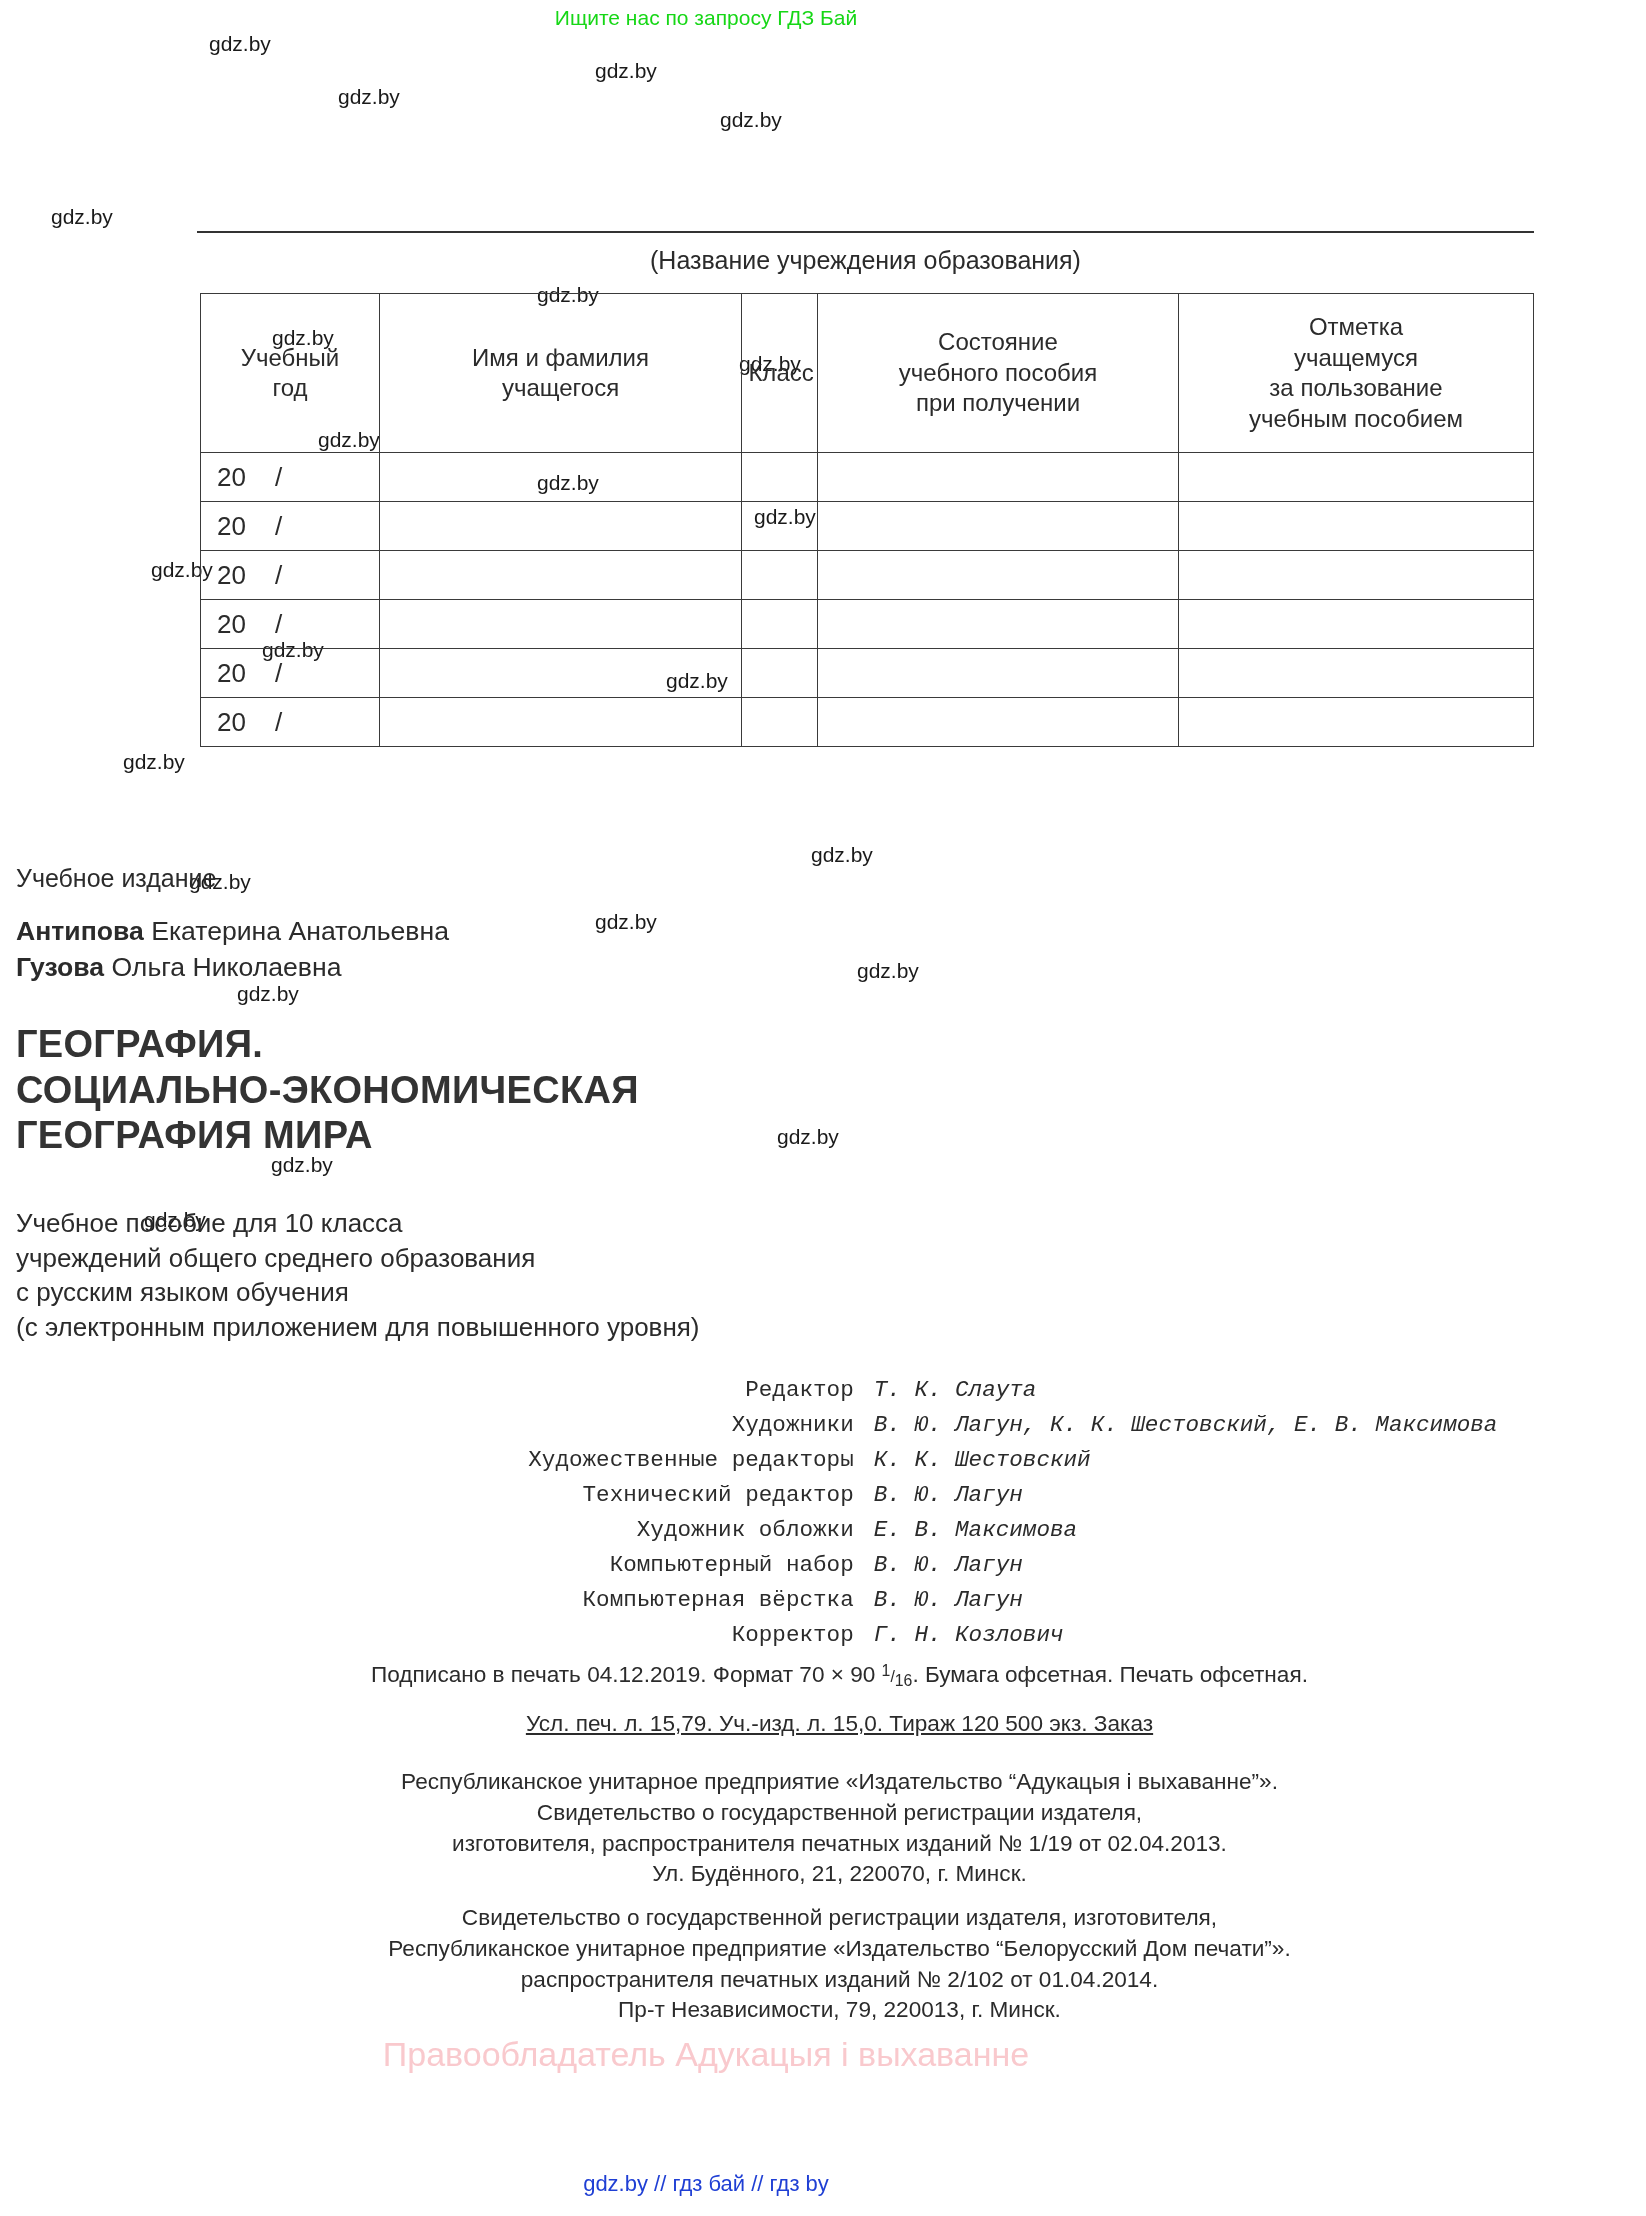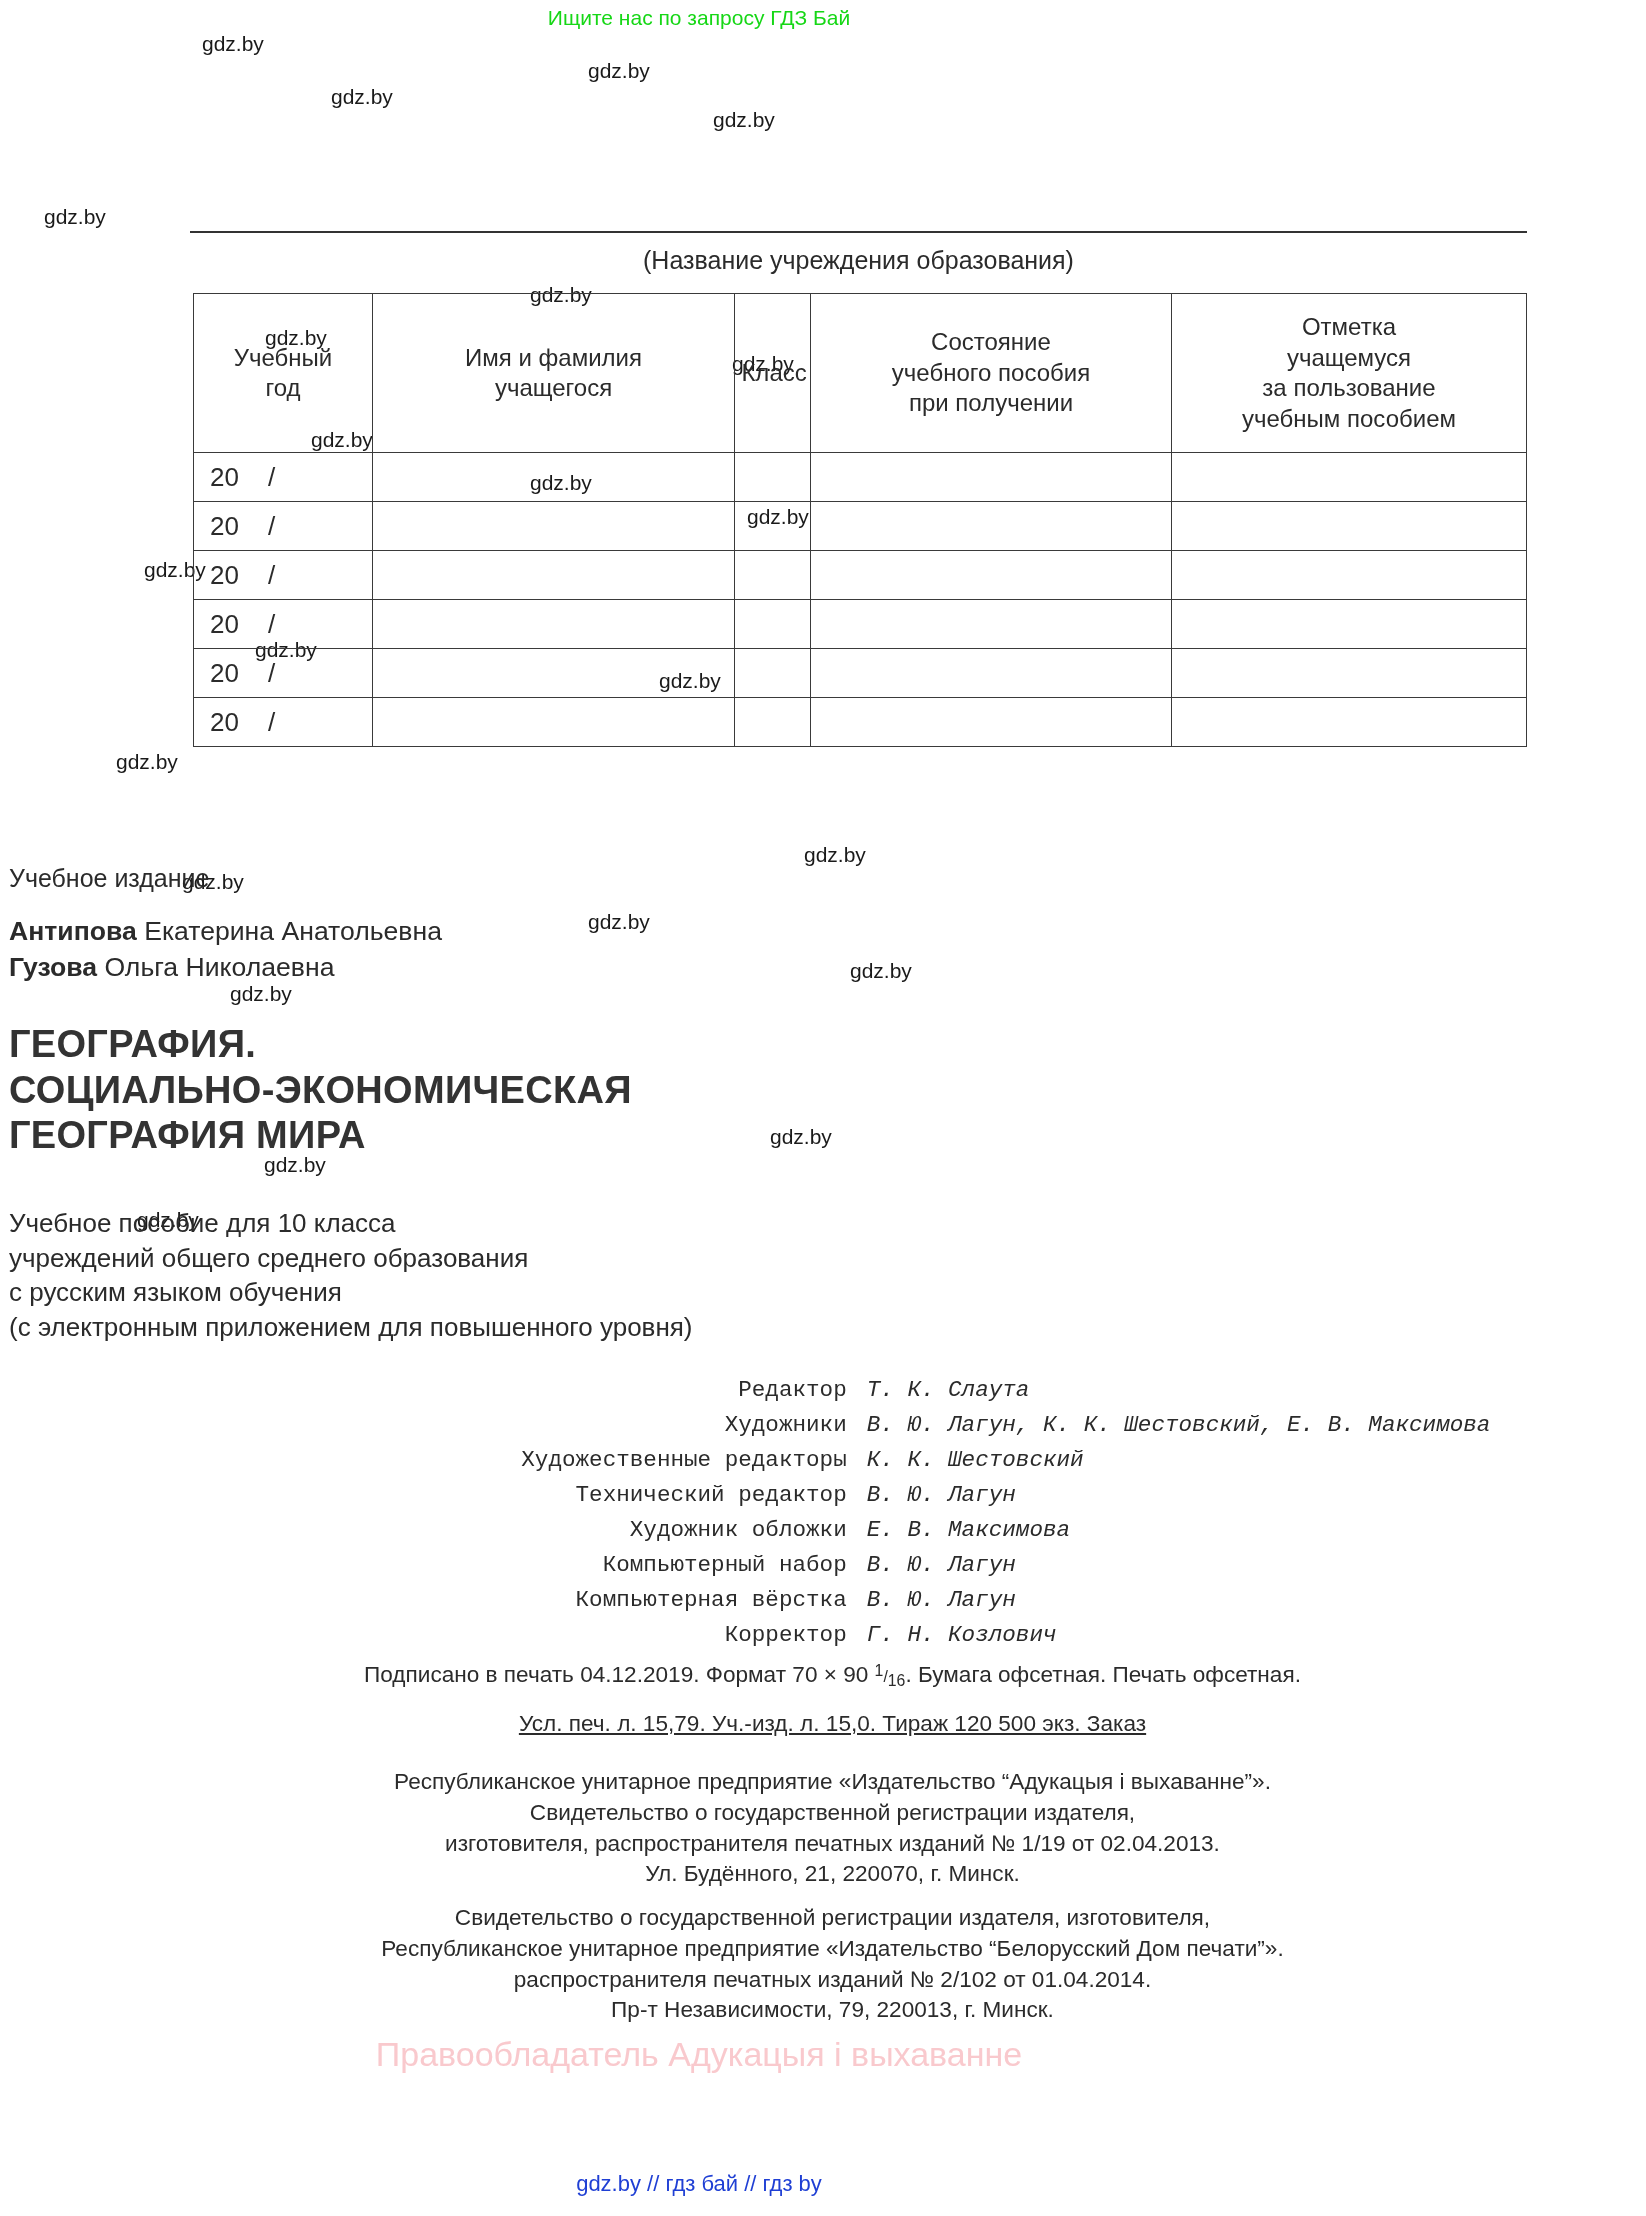--- a/index.html
+++ b/index.html
@@ -55,21 +55,21 @@
     text-align: center;
     color: #1f3fd4;
     font-size: 22px;
     font-family: "Liberation Sans", sans-serif;
     white-space: nowrap;
   }
 
   
   .sheet {
     position: absolute;
-    left: 9px;
+    left: 16px;
     top: 0;
     width: 1380px;
     height: 2216px;
   }
 
   .rule {
     position: absolute;
     left: 181px;
     top: 231px;
     width: 1337px;

